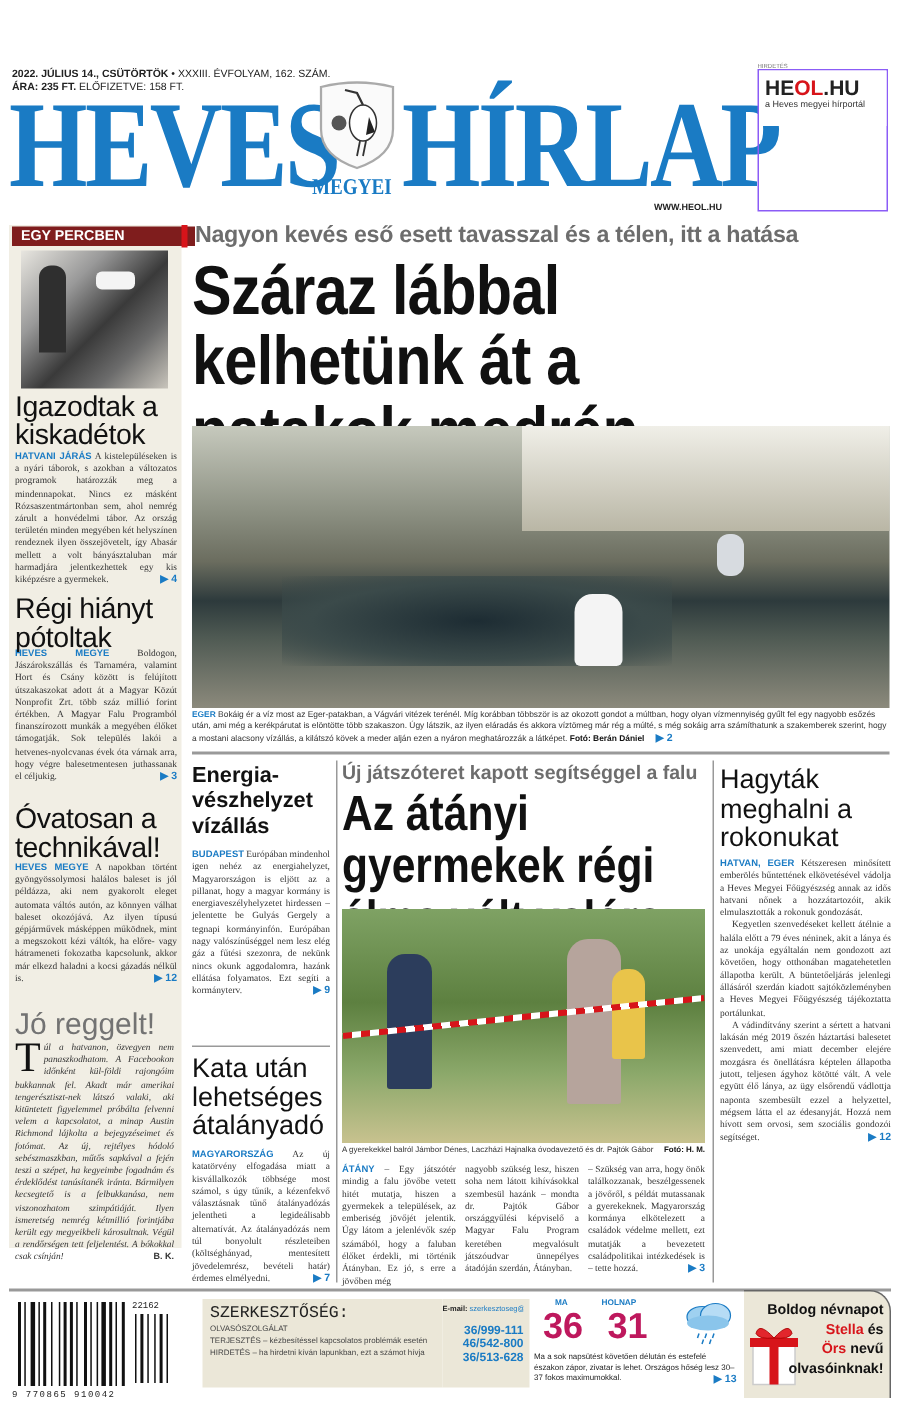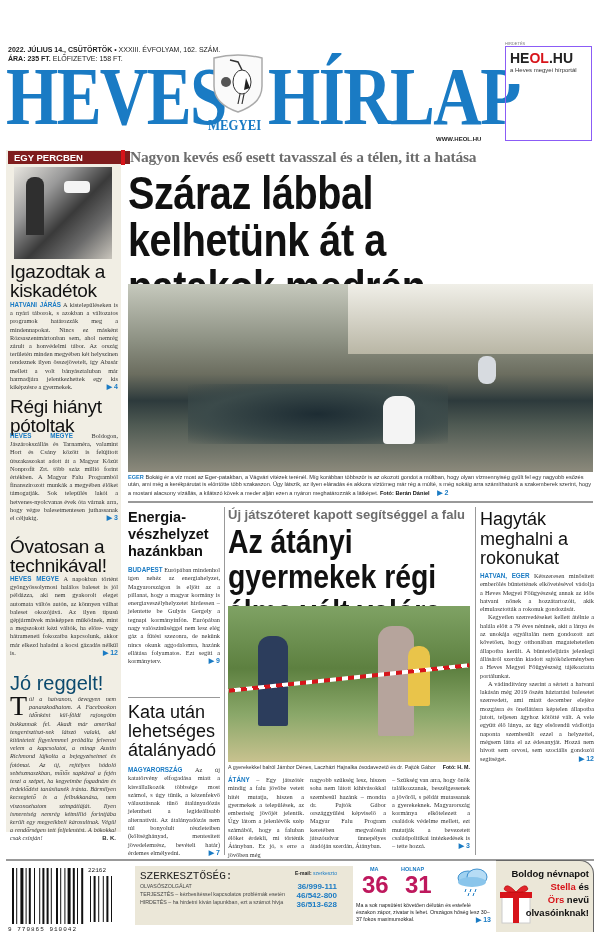--- a/index.html
+++ b/index.html
@@ -29,27 +29,27 @@
 #heol-vagyunk{position:absolute;left:0;right:0;top:44px;font-family:"Liberation Sans",sans-serif;font-size:8px;color:#ffd0d0}
 
 #leftcol{left:6px;top:150px;width:115px;height:682px;background:#f1eee4}
 #egy-percben{left:8px;top:151px;width:122px;height:13px;background:#7f1d1d;color:#fff;font-family:"Liberation Sans",sans-serif;font-weight:bold;font-size:9.5px;line-height:13px;padding-left:6px}
 #left-photo{left:14px;top:167px;width:98px;height:92px;background:linear-gradient(135deg,#e8e6e0 0%,#999 30%,#3a3a3a 55%,#6b6b6b 75%,#c9c5bc 100%)}
 .l-head{font-family:"Liberation Sans",sans-serif;color:#111;font-size:19px;line-height:19px;letter-spacing:-.3px}
 .l-body{font-size:6.3px;line-height:8.2px;color:#333;text-align:justify}
 .l-body .kw{font-family:"Liberation Sans",sans-serif;font-weight:bold;color:#1a7bc4}
 .pg{font-family:"Liberation Sans",sans-serif;font-weight:bold;color:#1a7bc4;float:right;font-size:7px}
 
-#jr-head{left:10px;top:673px;font-family:"Liberation Sans",sans-serif;color:#0c4a6e;font-size:20px;line-height:20px}
+#jr-head{left:10px;top:673px;font-family:"Liberation Sans",sans-serif;color:#737373;font-size:20px;line-height:20px}
 #jr-body{left:10px;top:695px;width:106px;font-size:6.2px;line-height:8.2px;font-style:italic;color:#333;text-align:justify}
 #jr-body .drop{float:left;font-size:28px;line-height:22px;font-style:normal;margin-right:2px;font-family:"Liberation Serif",serif;color:#111}
 #jr-sign{font-style:normal;font-weight:bold;float:right;font-family:"Liberation Sans",sans-serif;font-size:6px}
 
 #redmark{left:121px;top:150px;width:4px;height:15px;background:#d7141a}
-#kicker{left:130px;top:148px;font-family:Liberation Serif, serif;font-weight:bold;color:#6d6d6d;font-size:15.5px;line-height:18px;letter-spacing:-.2px}
+#kicker{left:130px;top:148px;font-family:Liberation Sans, sans-serif;font-weight:bold;color:#6d6d6d;font-size:15.5px;line-height:18px;letter-spacing:-.2px}
 #headline{left:128px;top:170px;width:470px;font-family:"Liberation Sans",sans-serif;font-weight:bold;color:#111;font-size:46px;line-height:47px;transform:scaleX(.86);transform-origin:left top;letter-spacing:-.5px}
 #main-photo{left:128px;top:284px;width:465px;height:188px;background:linear-gradient(180deg,#c6c9bd 0%,#8d9183 30%,#6b6d5f 48%,#2d3a3c 62%,#4f5a53 75%,#8c8a7c 100%);overflow:hidden}
 #main-photo .water{position:absolute;left:60px;top:100px;width:260px;height:60px;background:radial-gradient(ellipse at center,#1d2c33 0%,#3b4a4a 60%,transparent 100%)}
 #main-photo .bright{position:absolute;left:220px;top:0;width:250px;height:70px;background:linear-gradient(180deg,#f0efe8,#b9b6a5)}
 #main-cap{left:128px;top:474px;width:465px;font-family:"Liberation Sans",sans-serif;font-size:5.6px;line-height:7.4px;color:#333}
 #main-cap .kw{color:#1a7bc4;font-weight:bold}
 #main-cap b{font-weight:bold;color:#111}
 #main-rule{left:128px;top:501px;width:465px;height:2px;background:#999}
 
 #en-head{left:128px;top:509px;width:96px;font-family:"Liberation Sans",sans-serif;font-weight:bold;color:#111;font-size:14.5px;line-height:17px}
@@ -165,21 +165,21 @@
   <div style="position:absolute;left:255px;top:112px;width:32px;height:48px;background:#f4f4f4;border-radius:12px 12px 4px 4px"></div>
   <div style="position:absolute;left:350px;top:72px;width:18px;height:28px;background:#d7dbe0;border-radius:8px"></div>
 </div>
 <div class="abs" id="main-cap">
   <span class="kw">EGER</span><span> Bokáig ér a víz most az Eger-patakban, a Vágvári vitézek terénél. Míg korábban többször is az okozott gondot a múltban, hogy olyan vízmennyiség gyűlt fel egy nagyobb esőzés után, ami még a kerékpárutat is elöntötte több szakaszon. Úgy látszik, az ilyen eláradás és akkora víztömeg már rég a múlté, s még sokáig arra számíthatunk a szakemberek szerint, hogy a mostani alacsony vízállás, a kilátszó kövek a meder alján ezen a nyáron meghatározzák a látképet.</span>
   <b>Fotó: Berán Dániel</b>
   <span class="pg" style="float:none;margin-left:6px">▶ 2</span>
 </div>
 <div class="abs" id="main-rule"></div>
 
-<div class="abs" id="en-head">Energia-vészhelyzet hazánkban</div>
+<div class="abs" id="en-head">Energia-vészhelyzet vízállás</div>
 <div class="abs m-body" id="en-body">
   <span class="kw">BUDAPEST</span><span> Európában mindenhol igen nehéz az energiahelyzet, Magyarországon is eljött az a pillanat, hogy a magyar kormány is energiaveszélyhelyzetet hirdessen – jelentette be Gulyás Gergely a tegnapi kormányinfón. Európában nagy valószínűséggel nem lesz elég gáz a fűtési szezonra, de nekünk nincs okunk aggodalomra, hazánk ellátása folyamatos. Ezt segíti a kormányterv.</span>
   <span class="pg">▶ 9</span>
 </div>
 <div class="abs" id="en-rule"></div>
 <div class="abs" id="kata-head">Kata után lehetséges átalányadó</div>
 <div class="abs m-body" id="kata-body">
   <span class="kw">MAGYARORSZÁG</span><span> Az új katatörvény elfogadása miatt a kisvállalkozók többsége most számol, s úgy tűnik, a kézenfekvő választásnak tűnő átalányadózás jelentheti a legideálisabb alternatívát. Az átalányadózás nem túl bonyolult részleteiben (költséghányad, mentesített jövedelemrész, bevételi határ) érdemes elmélyedni.</span>
   <span class="pg">▶ 7</span>
 </div>
@@ -244,21 +244,21 @@
 </svg>
 <div class="abs" id="bc-digits">9 770865 910042</div>
 <div class="abs" id="bc-issue">22162</div>
 
 <div class="abs" id="szerk">
   <div id="szerk-title">SZERKESZTŐSÉG:</div>
   <div class="szerk-row">OLVASÓSZOLGÁLAT</div>
   <div class="szerk-row">TERJESZTÉS – kézbesítéssel kapcsolatos problémák esetén</div>
   <div class="szerk-row">HIRDETÉS – ha hirdetni kíván lapunkban, ezt a számot hívja</div>
 </div>
-<div class="abs" style="left:295px;top:866px;width:58px;height:59px;background:#ebe7d8;padding:4px 16px 0 0">
+<div class="abs" style="left:295px;top:866px;width:58px;height:59px;background:#ebe7d8;padding:4px 4px 0 0">
   <div style="font-family:'Liberation Sans',sans-serif;font-size:5px;text-align:right;white-space:nowrap;overflow:hidden"><b>E-mail:</b> <span class="blue">szerkesztoseg@hevesmegyeihirlap.hu</span></div>
   <div style="height:6px"></div>
   <div class="phone">36/999-111</div>
   <div class="phone">46/542-800</div>
   <div class="phone">36/513-628</div>
 </div>
 
 <div class="abs" id="weather">
   <div class="w-lbl" style="left:14px;top:0">MA</div>
   <div class="w-num" style="left:6px;top:7px">36</div>

